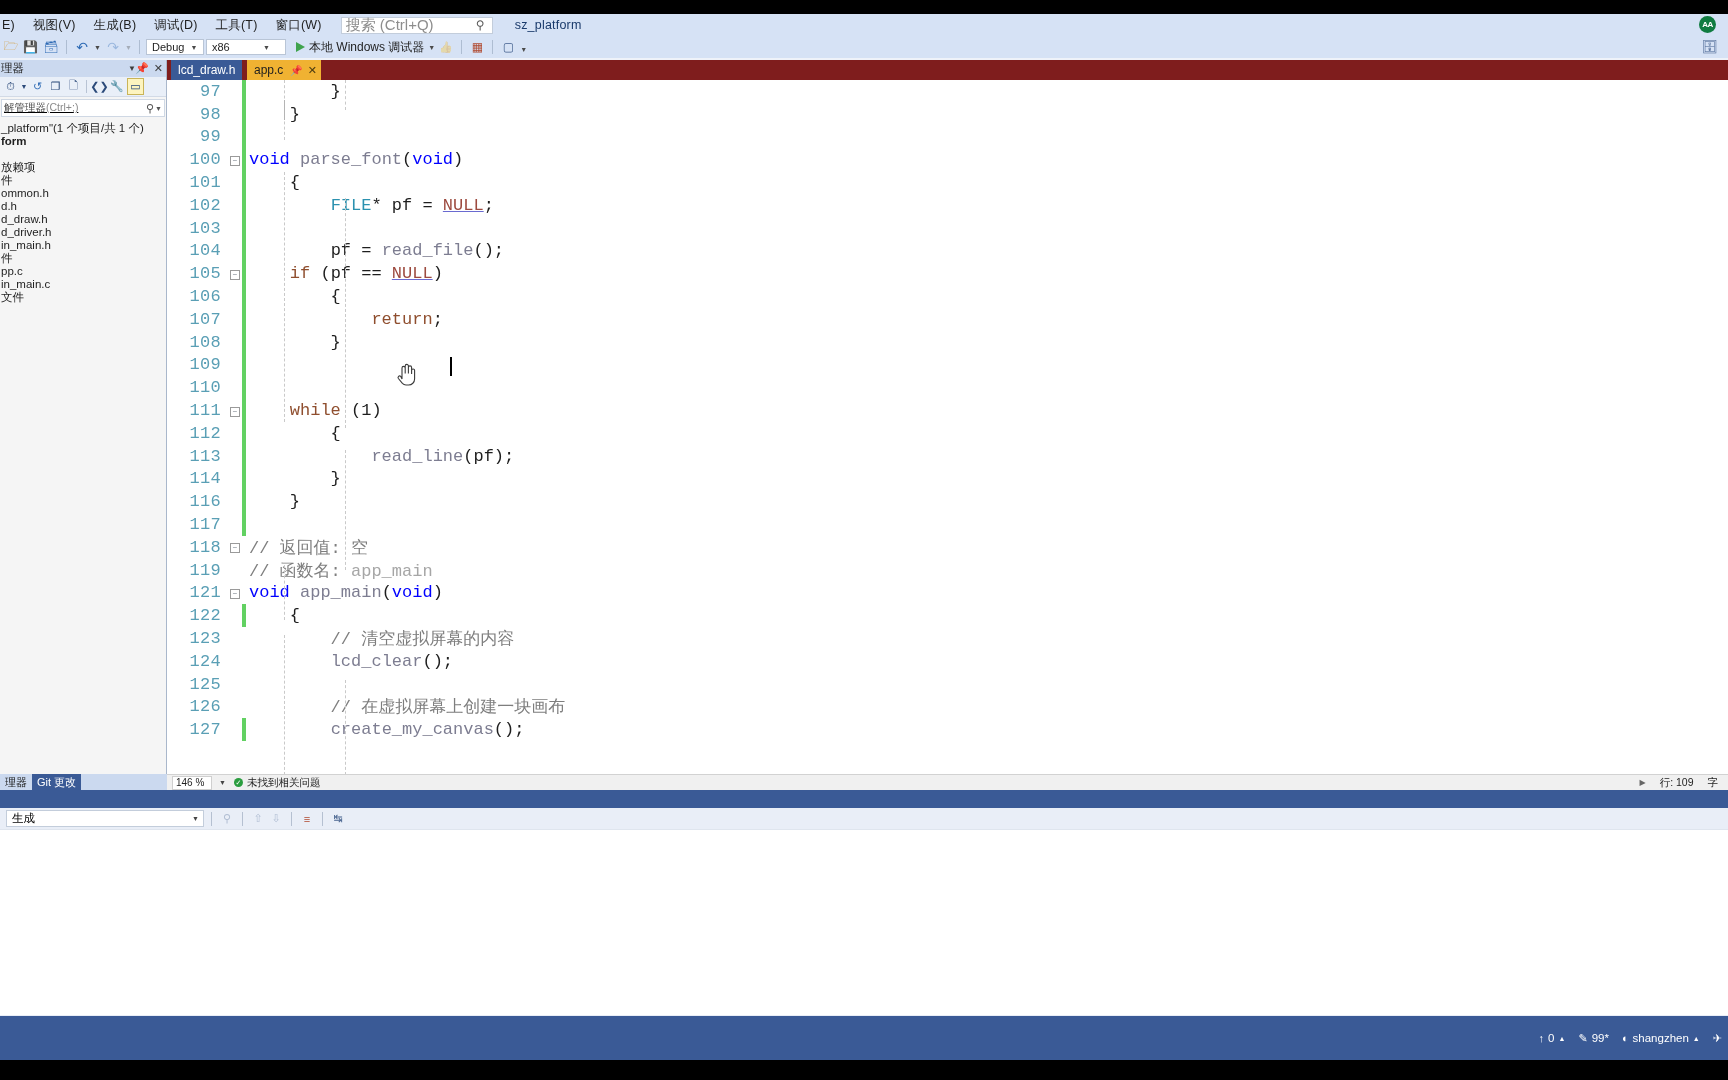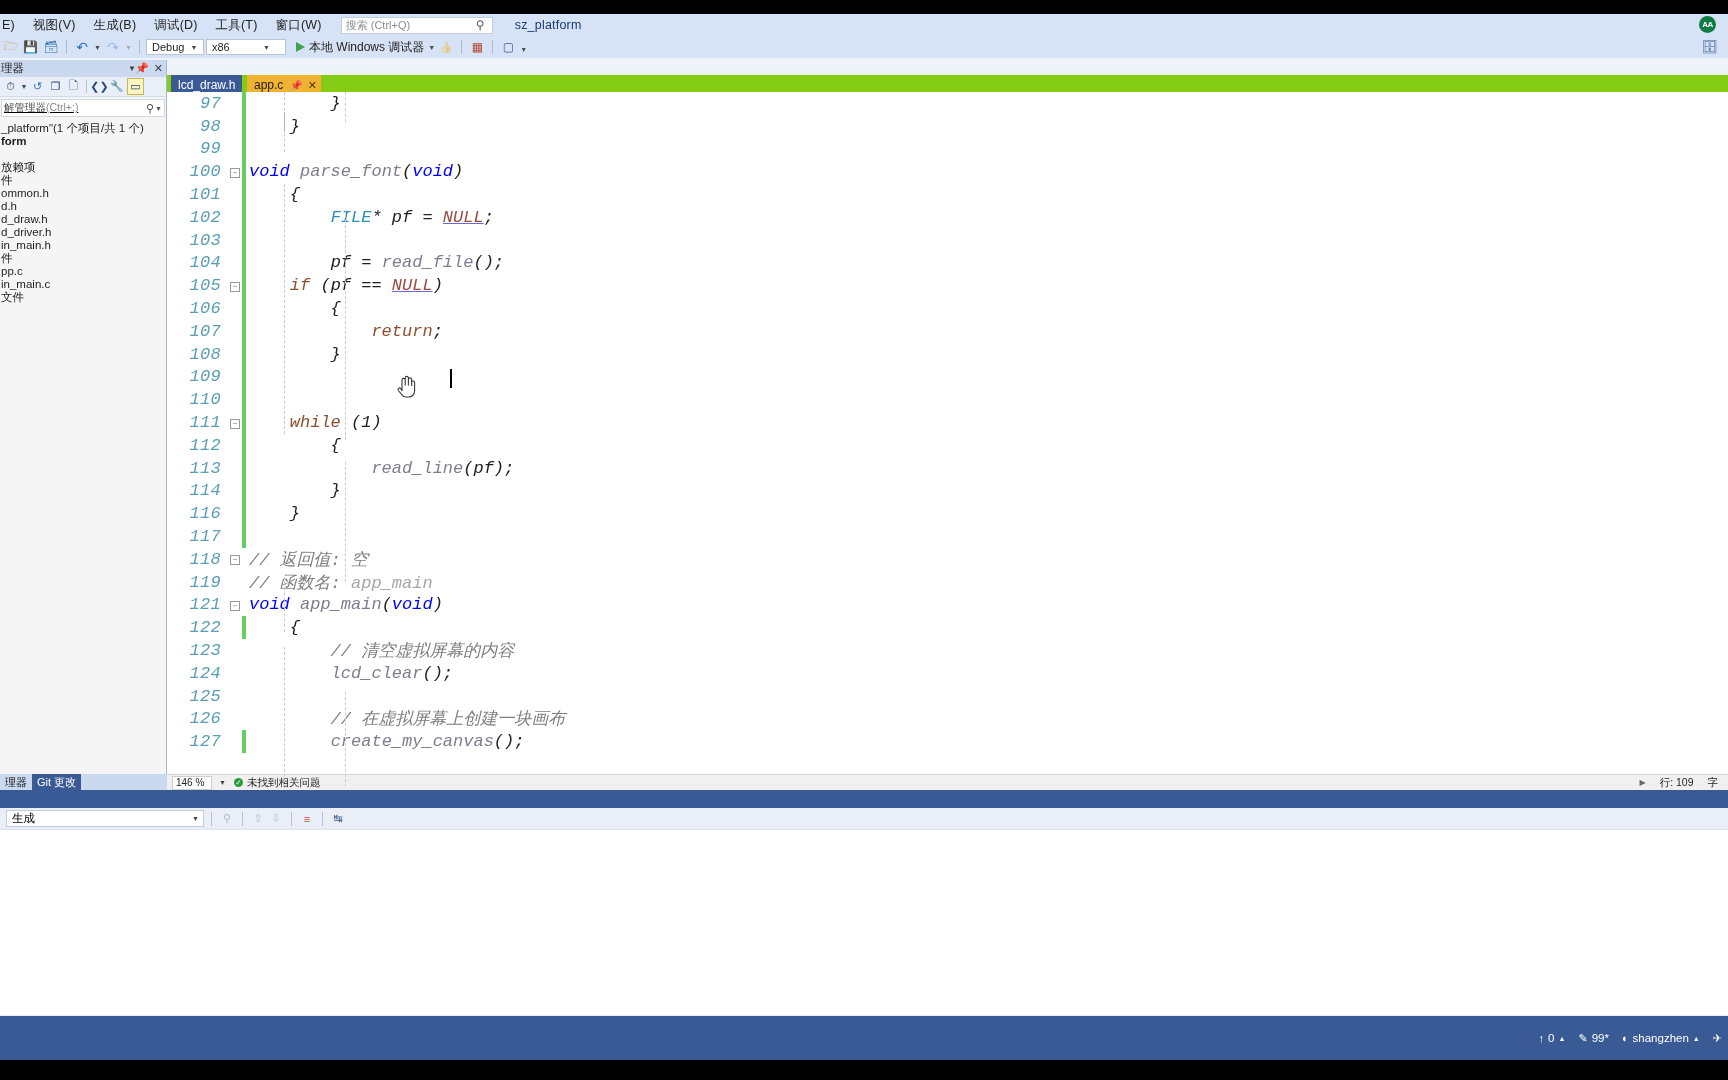--- a/index.html
+++ b/index.html
@@ -21,21 +21,21 @@
   .menu-item {
     font-size:12.5px; color:#1e1e1e; padding:0 9px; line-height:22px;
     white-space:nowrap; letter-spacing:.2px;
   }
   .menu-item:first-child { padding-left:2px; }
   .search-box {
     margin-left:10px; width:152px; height:17px; background:#fff;
     border:1px solid #c3cddb; display:flex; align-items:center;
     position:relative; font-size:11px;
   }
-  .search-box .ph { color:#8d8d8d; padding-left:4px; font-size:11px; white-space:nowrap; }
+  .search-box .ph { color:#8d8d8d; padding-left:4px; font-size:15px; white-space:nowrap; }
   .search-box .mag {
     position:absolute; right:4px; top:1px; width:12px; height:13px;
     color:#5a5a5a; font-size:12px; line-height:13px;
   }
   .sln-name {
     margin-left:22px; font-size:12.5px; font-weight:normal; color:#1a3a6b;
     letter-spacing:.2px;
   }
   .avatar {
     position:absolute; right:12px; top:2px; width:17px; height:17px;
@@ -106,38 +106,37 @@
   .sln-search .t .gray { color:#8a8a8a; }
   .sln-search .m { position:absolute; right:10px; font-size:11px; color:#555; }
   .sln-search .ma { position:absolute; right:2px; font-size:7px; color:#555; }
   .tree { padding-top:3px; font-size:11.5px; color:#1e1e1e; }
   .tnode { height:13px; line-height:13px; white-space:nowrap; padding-left:1px; }
   .tnode.bold { font-weight:bold; }
 
   
   .tabbar {
     position:absolute; left:167px; top:60px; width:1561px; height:20px;
-    background:#84cc16;
-    margin-top:15px;
+    background:#7f1d1d;
   }
   .tab {
     position:absolute; top:0; height:20px; display:flex; align-items:center;
     font-size:12px; padding:0 7px; white-space:nowrap;
   }
   .tab-inactive { left:4px; background:#3a5a96; color:#ffffff; }
   .tab-active {
     left:80px; background:#f0b232; color:#1e1e1e; padding-right:4px;
   }
   .tab-active .pin2 { font-size:10px; margin-left:7px; color:#4a3a10; }
   .tab-active .cl { font-size:11px; margin-left:5px; color:#4a3a10; }
 
   
   .editor {
-    position:absolute; left:167px; top:92px; width:1561px; height:694px;
-    background:#ffffff; overflow:hidden;font-style:italic;
+    position:absolute; left:167px; top:80px; width:1561px; height:694px;
+    background:#ffffff; overflow:hidden;
   }
   .code-area { position:absolute; left:0; top:0; width:100%; height:100%; }
   .crow {
     position:relative; height:22.8px; display:flex; align-items:center;
     font-family:"Liberation Mono", monospace; font-size:17px;
   }
   .ln {
     width:62px; text-align:right; color:#5a9fb5; font-size:17px;
     padding-right:8px; flex:none; letter-spacing:.3px;
   }

